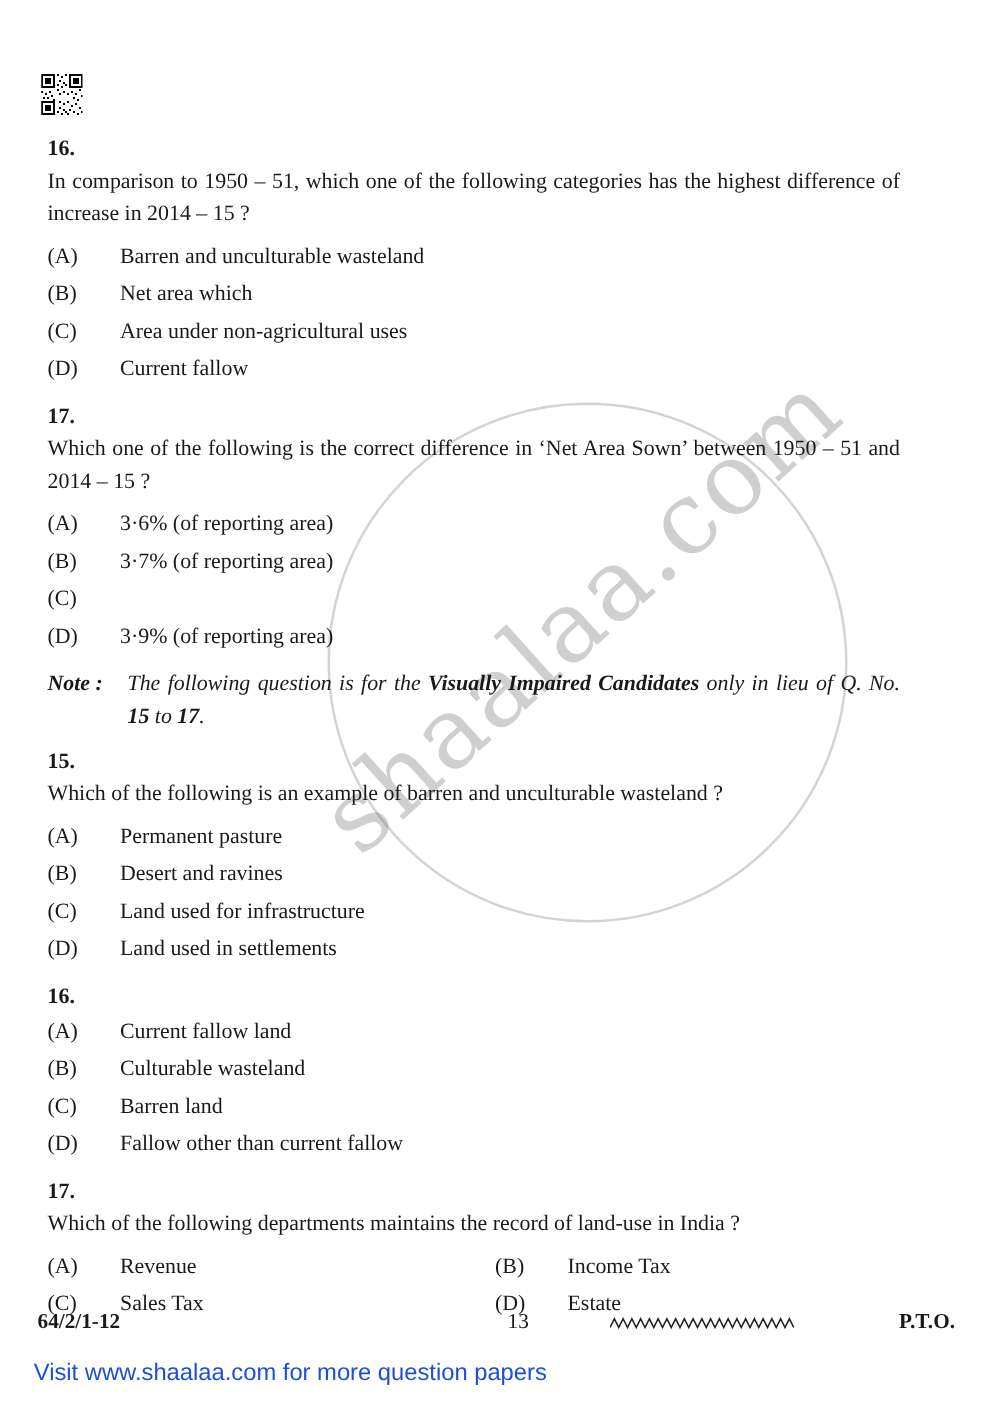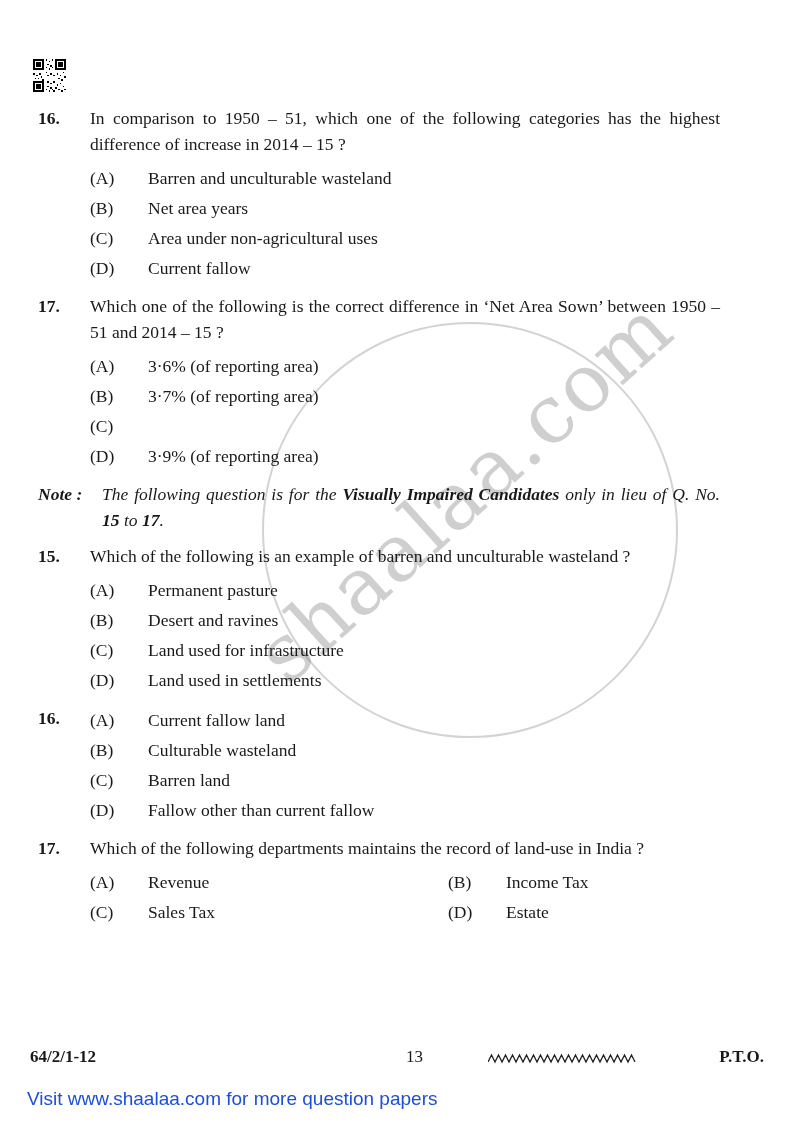--- a/index.html
+++ b/index.html
@@ -22,21 +22,21 @@
     position:absolute; left:105px; top:478px; width:720px; text-align:center;
     font-size:80px; letter-spacing:2px; color:rgba(95,95,95,0.30);
     transform:rotate(-42deg);
     font-family:"DejaVu Serif",serif;
   }
 
   .qr { position:absolute; left:33px; top:59px; z-index:2; }
 
   .content { position:relative; z-index:1; padding:105px 80px 0 38px; }
 
-  .question { display:flex; margin-bottom:10px; }
+  .question { display:flex; margin-bottom:10px;flex-direction:column; }
   .qnum { width:52px; flex:none; font-weight:bold; }
   .qbody { flex:1; min-width:0; }
   .qtext { text-align:justify; margin-bottom:6px; }
   .option { display:flex; padding:2px 0; }
   .olabel { width:58px; flex:none; }
   .otext { flex:1; }
   .option-grid { display:grid; grid-template-columns:358px 1fr; }
 
   .note { display:flex; margin-bottom:10px; font-style:italic; }
   .note-label { width:64px; flex:none; font-weight:bold; }
@@ -130,21 +130,21 @@
     <section class="question">
       <div class="qnum">16.</div>
       <div class="qbody">
         <p class="qtext">In comparison to 1950 – 51, which one of the following categories has the highest difference of increase in 2014 – 15 ?</p>
         <div class="option">
           <span class="olabel">(A)</span>
           <span class="otext">Barren and unculturable wasteland</span>
         </div>
         <div class="option">
           <span class="olabel">(B)</span>
-          <span class="otext">Net area years</span>
+          <span class="otext">Net area which</span>
         </div>
         <div class="option">
           <span class="olabel">(C)</span>
           <span class="otext">Area under non-agricultural uses</span>
         </div>
         <div class="option">
           <span class="olabel">(D)</span>
           <span class="otext">Current fallow</span>
         </div>
       </div>

